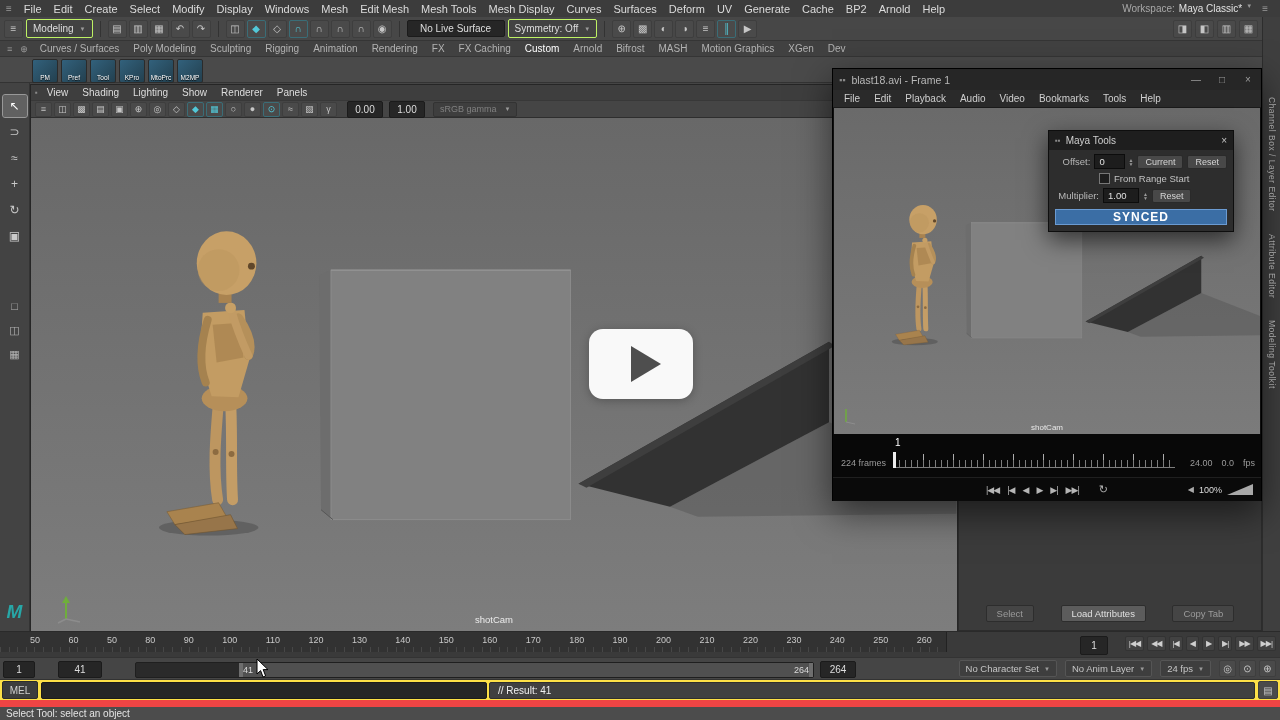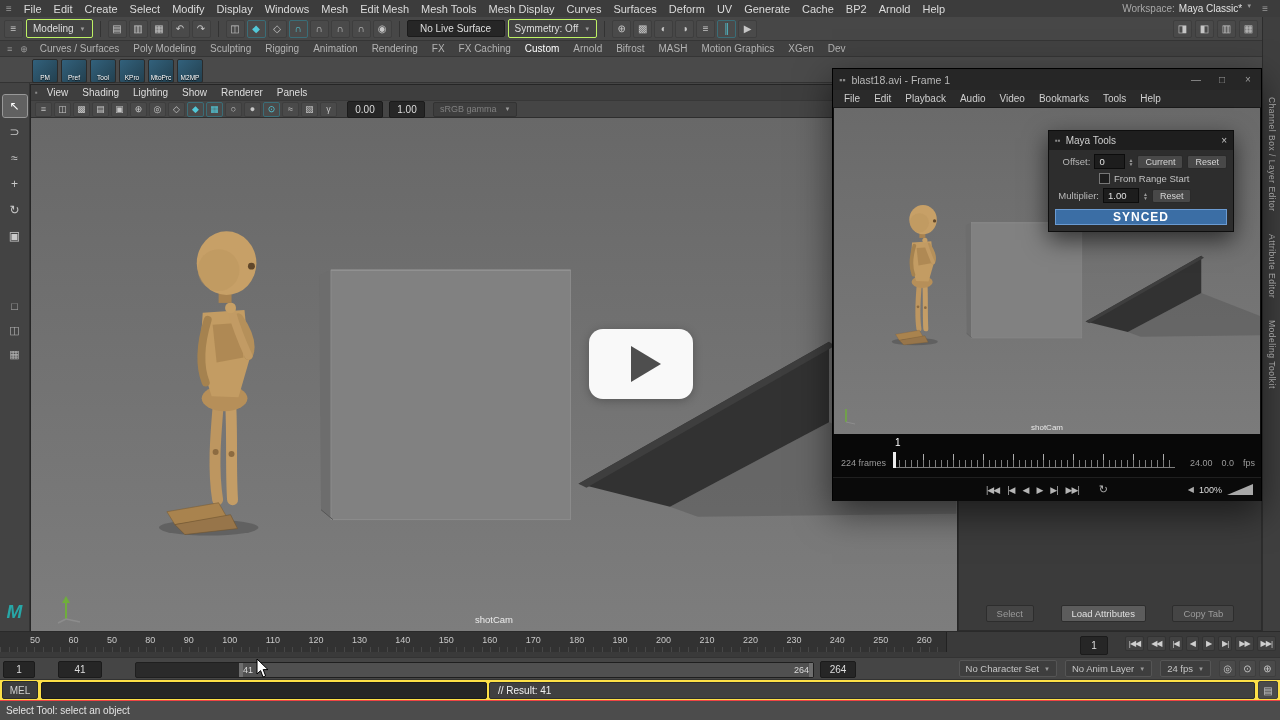--- a/index.html
+++ b/index.html
@@ -160,21 +160,21 @@
   #cmdrow{left:0;top:679px;width:1280px;height:21px;background:#fde047;border-top:1px solid #333;box-sizing:border-box;
           display:flex;align-items:center;padding:0 2px;}
   #mel-btn{width:34px;height:16px;background:#3d3d3d;border:1px solid #2c2c2c;color:#cfcfcf;font-size:10px;
            display:flex;align-items:center;justify-content:center;border-radius:2px;}
   #mel-input{width:444px;height:15px;background:#262626;border:1px solid #1b1b1b;margin-left:3px;border-radius:2px;}
   #mel-result{flex:1;height:15px;background:#404040;border:1px solid #2e2e2e;margin-left:2px;border-radius:2px;
               display:flex;align-items:center;padding-left:8px;font-size:10px;color:#f0f0f0;}
   #script-icon{width:18px;height:16px;margin-left:3px;}
 
   
-  #helprow{left:0;top:700px;width:1280px;height:20px;background:#4c4c4c;border-top:1px solid #ef4444;
+  #helprow{left:0;top:700px;width:1280px;height:20px;background:#4c4c4c;border-top:7px solid #ef4444;
            display:flex;align-items:center;padding-left:6px;box-sizing:border-box;font-size:10px;color:#e3e3e3;}
 
   #cursor{z-index:60;}
 </style>
 </head>
 <body>
 
 <div id="root">
 
   <div id="menubar" class="abs">

